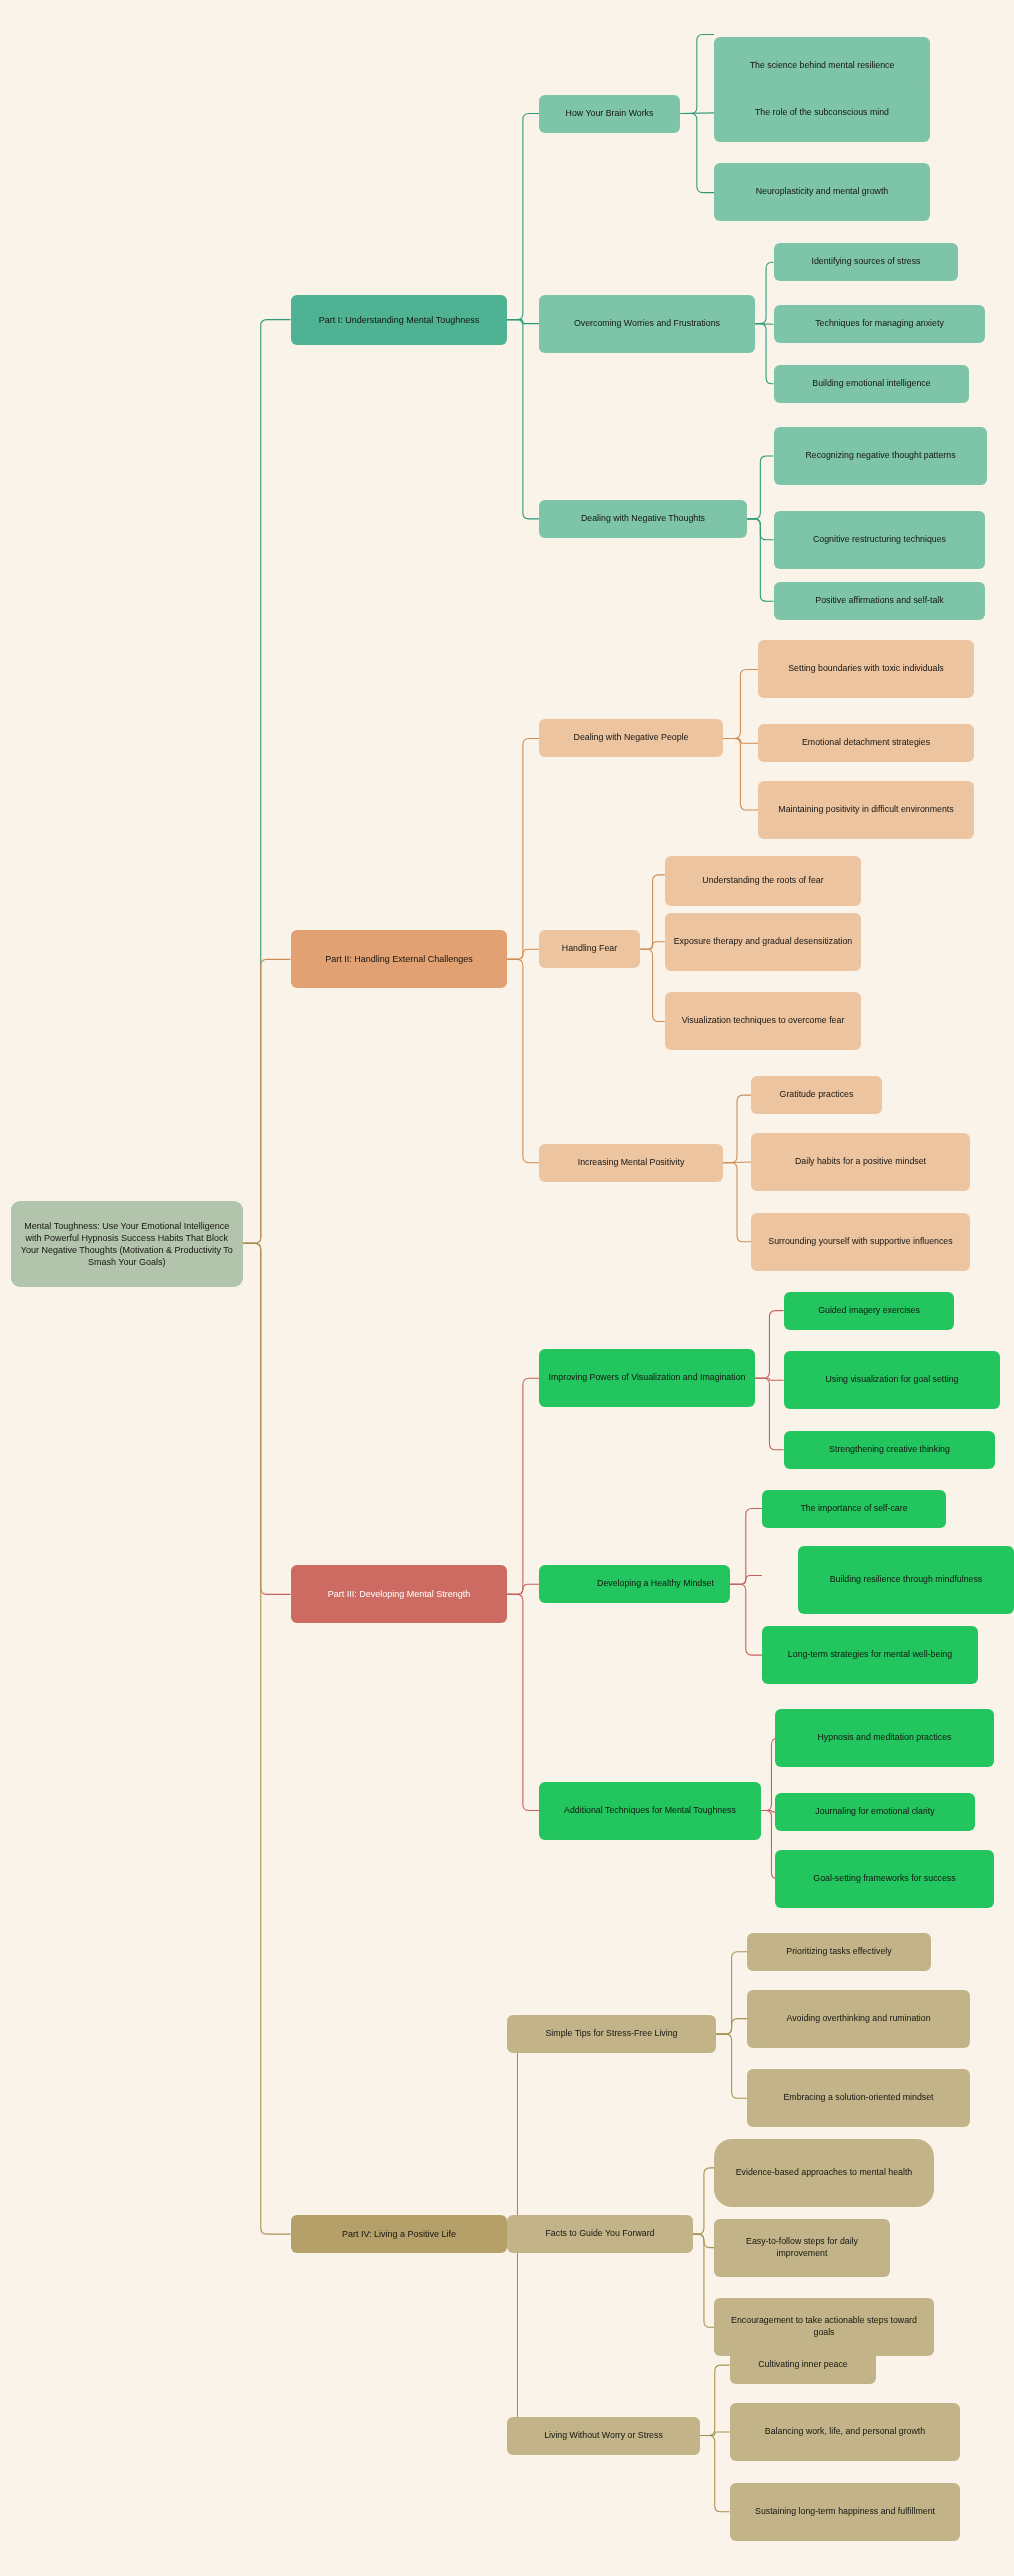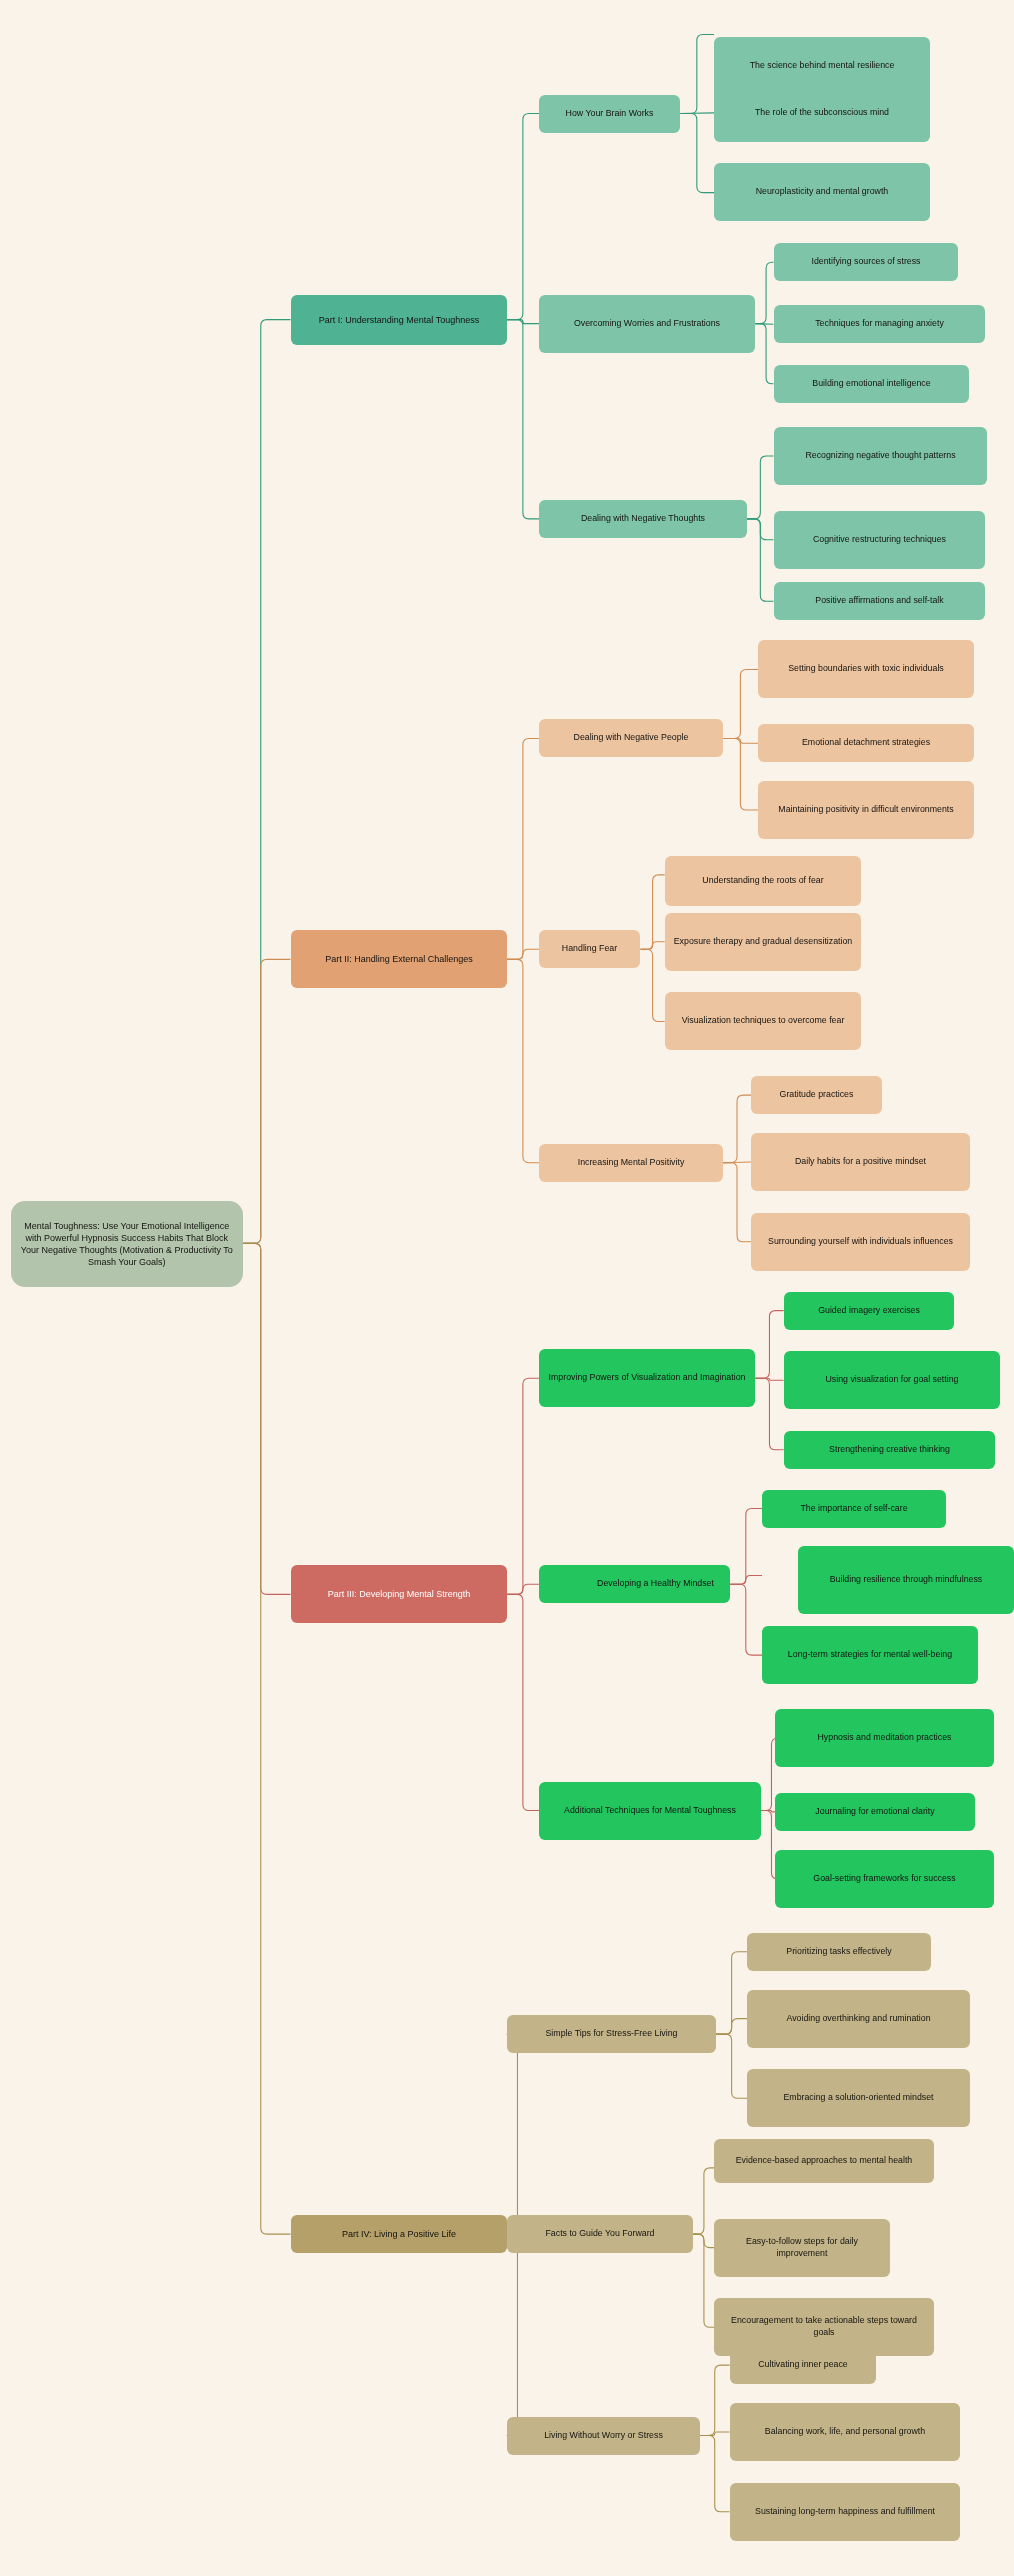--- a/index.html
+++ b/index.html
@@ -30,21 +30,21 @@
     text-align: center;
     border-radius: 6px;
     color: #14130f;
     line-height: 1.35;
     padding: 4px 6px;
     overflow: hidden;
   }
   .root {
     font-size: 9px;
     background: #b2c5ac;
-    border-radius: 14px;
+    border-radius: 9px;
     padding: 6.8px 8px;
   }
   .p1-branch { background: #4fb293; font-size: 9px; }
   .p1-leaf   { background: #7ec4a8; font-size: 8.8px; }
   .p2-branch { background: #e2a172; font-size: 9px; }
   .p2-leaf   { background: #edc4a0; font-size: 8.8px; }
   .p3-branch { background: #cd6b63; font-size: 9px; color: #ffffff; }
   .p3-leaf   { background: #22c55e; font-size: 8.8px; }
   .p4-branch { background: #b5a06a; font-size: 9px; }
   .p4-leaf   { background: #c2b488; font-size: 8.8px; }
@@ -127,41 +127,41 @@
       <div class="node p2-leaf" style="left: 758px; top: 640px; width: 216px; height: 58px;">Setting boundaries with toxic individuals</div>
       <div class="node p2-leaf" style="left: 758px; top: 724px; width: 216px; height: 38px;">Emotional detachment strategies</div>
       <div class="node p2-leaf" style="left: 758px; top: 781px; width: 216px; height: 58px;">Maintaining positivity in difficult environments</div>
       <div class="node p2-leaf" style="left: 539px; top: 930px; width: 101px; height: 38px;">Handling Fear</div>
       <div class="node p2-leaf" style="left: 665px; top: 856px; width: 196px; height: 50px;">Understanding the roots of fear</div>
       <div class="node p2-leaf" style="left: 665px; top: 913px; width: 196px; height: 58px;">Exposure therapy and gradual desensitization</div>
       <div class="node p2-leaf" style="left: 665px; top: 992px; width: 196px; height: 58px;">Visualization techniques to overcome fear</div>
       <div class="node p2-leaf" style="left: 539px; top: 1144px; width: 184px; height: 38px;">Increasing Mental Positivity</div>
       <div class="node p2-leaf" style="left: 751px; top: 1076px; width: 131px; height: 38px;">Gratitude practices</div>
       <div class="node p2-leaf" style="left: 751px; top: 1133px; width: 219px; height: 58px;">Daily habits for a positive mindset</div>
-      <div class="node p2-leaf" style="left: 751px; top: 1213px; width: 219px; height: 58px;">Surrounding yourself with individuals influences</div>
+      <div class="node p2-leaf" style="left: 751px; top: 1213px; width: 219px; height: 58px;">Surrounding yourself with supportive influences</div>
       <div class="node p3-branch" style="left: 291px; top: 1565px; width: 216px; height: 58px;">Part III: Developing Mental Strength</div>
       <div class="node p3-leaf" style="left: 539px; top: 1349px; width: 216px; height: 58px;">Improving Powers of Visualization and Imagination</div>
       <div class="node p3-leaf" style="left: 784px; top: 1292px; width: 170px; height: 38px;">Guided imagery exercises</div>
       <div class="node p3-leaf" style="left: 784px; top: 1351px; width: 216px; height: 58px;">Using visualization for goal setting</div>
       <div class="node p3-leaf" style="left: 784px; top: 1431px; width: 211px; height: 38px;">Strengthening creative thinking</div>
       <div class="node p3-leaf" style="left: 539px; top: 1565px; width: 191px; height: 38px; padding-left: 48px;">Developing a Healthy Mindset</div>
       <div class="node p3-leaf" style="left: 762px; top: 1490px; width: 184px; height: 38px;">The importance of self-care</div>
       <div class="node p3-leaf" style="left: 798px; top: 1546px; width: 216px; height: 68px;">Building resilience through mindfulness</div>
       <div class="node p3-leaf" style="left: 762px; top: 1626px; width: 216px; height: 58px;">Long-term strategies for mental well-being</div>
       <div class="node p3-leaf" style="left: 539px; top: 1782px; width: 222px; height: 58px;">Additional Techniques for Mental Toughness</div>
       <div class="node p3-leaf" style="left: 775px; top: 1709px; width: 219px; height: 58px;">Hypnosis and meditation practices</div>
       <div class="node p3-leaf" style="left: 775px; top: 1793px; width: 200px; height: 38px;">Journaling for emotional clarity</div>
       <div class="node p3-leaf" style="left: 775px; top: 1850px; width: 219px; height: 58px;">Goal-setting frameworks for success</div>
       <div class="node p4-branch" style="left: 291px; top: 2215px; width: 216px; height: 38px;">Part IV: Living a Positive Life</div>
       <div class="node p4-leaf" style="left: 507px; top: 2015px; width: 209px; height: 38px;">Simple Tips for Stress-Free Living</div>
       <div class="node p4-leaf" style="left: 747px; top: 1933px; width: 184px; height: 38px;">Prioritizing tasks effectively</div>
       <div class="node p4-leaf" style="left: 747px; top: 1990px; width: 223px; height: 58px;">Avoiding overthinking and rumination</div>
       <div class="node p4-leaf" style="left: 747px; top: 2069px; width: 223px; height: 58px;">Embracing a solution-oriented mindset</div>
       <div class="node p4-leaf" style="left: 507px; top: 2215px; width: 186px; height: 38px;">Facts to Guide You Forward</div>
-      <div class="node p4-leaf" style="left: 714px; top: 2139px; width: 220px; height: 44px;">Evidence-based approaches to mental health</div>
+      <div class="node p4-leaf" style="left: 714px; top: 2139px; width: 220px; height: 68px; border-radius: 18px;">Evidence-based approaches to mental health</div>
       <div class="node p4-leaf" style="left: 714px; top: 2219px; width: 176px; height: 58px;">Easy-to-follow steps for daily improvement</div>
       <div class="node p4-leaf" style="left: 714px; top: 2298px; width: 220px; height: 58px;">Encouragement to take actionable steps toward goals</div>
       <div class="node p4-leaf" style="left: 507px; top: 2417px; width: 193px; height: 38px;">Living Without Worry or Stress</div>
       <div class="node p4-leaf" style="left: 730px; top: 2346px; width: 146px; height: 38px;">Cultivating inner peace</div>
       <div class="node p4-leaf" style="left: 730px; top: 2403px; width: 230px; height: 58px;">Balancing work, life, and personal growth</div>
       <div class="node p4-leaf" style="left: 730px; top: 2483px; width: 230px; height: 58px;">Sustaining long-term happiness and fulfillment</div>
     </div>
 </div>
 
 

